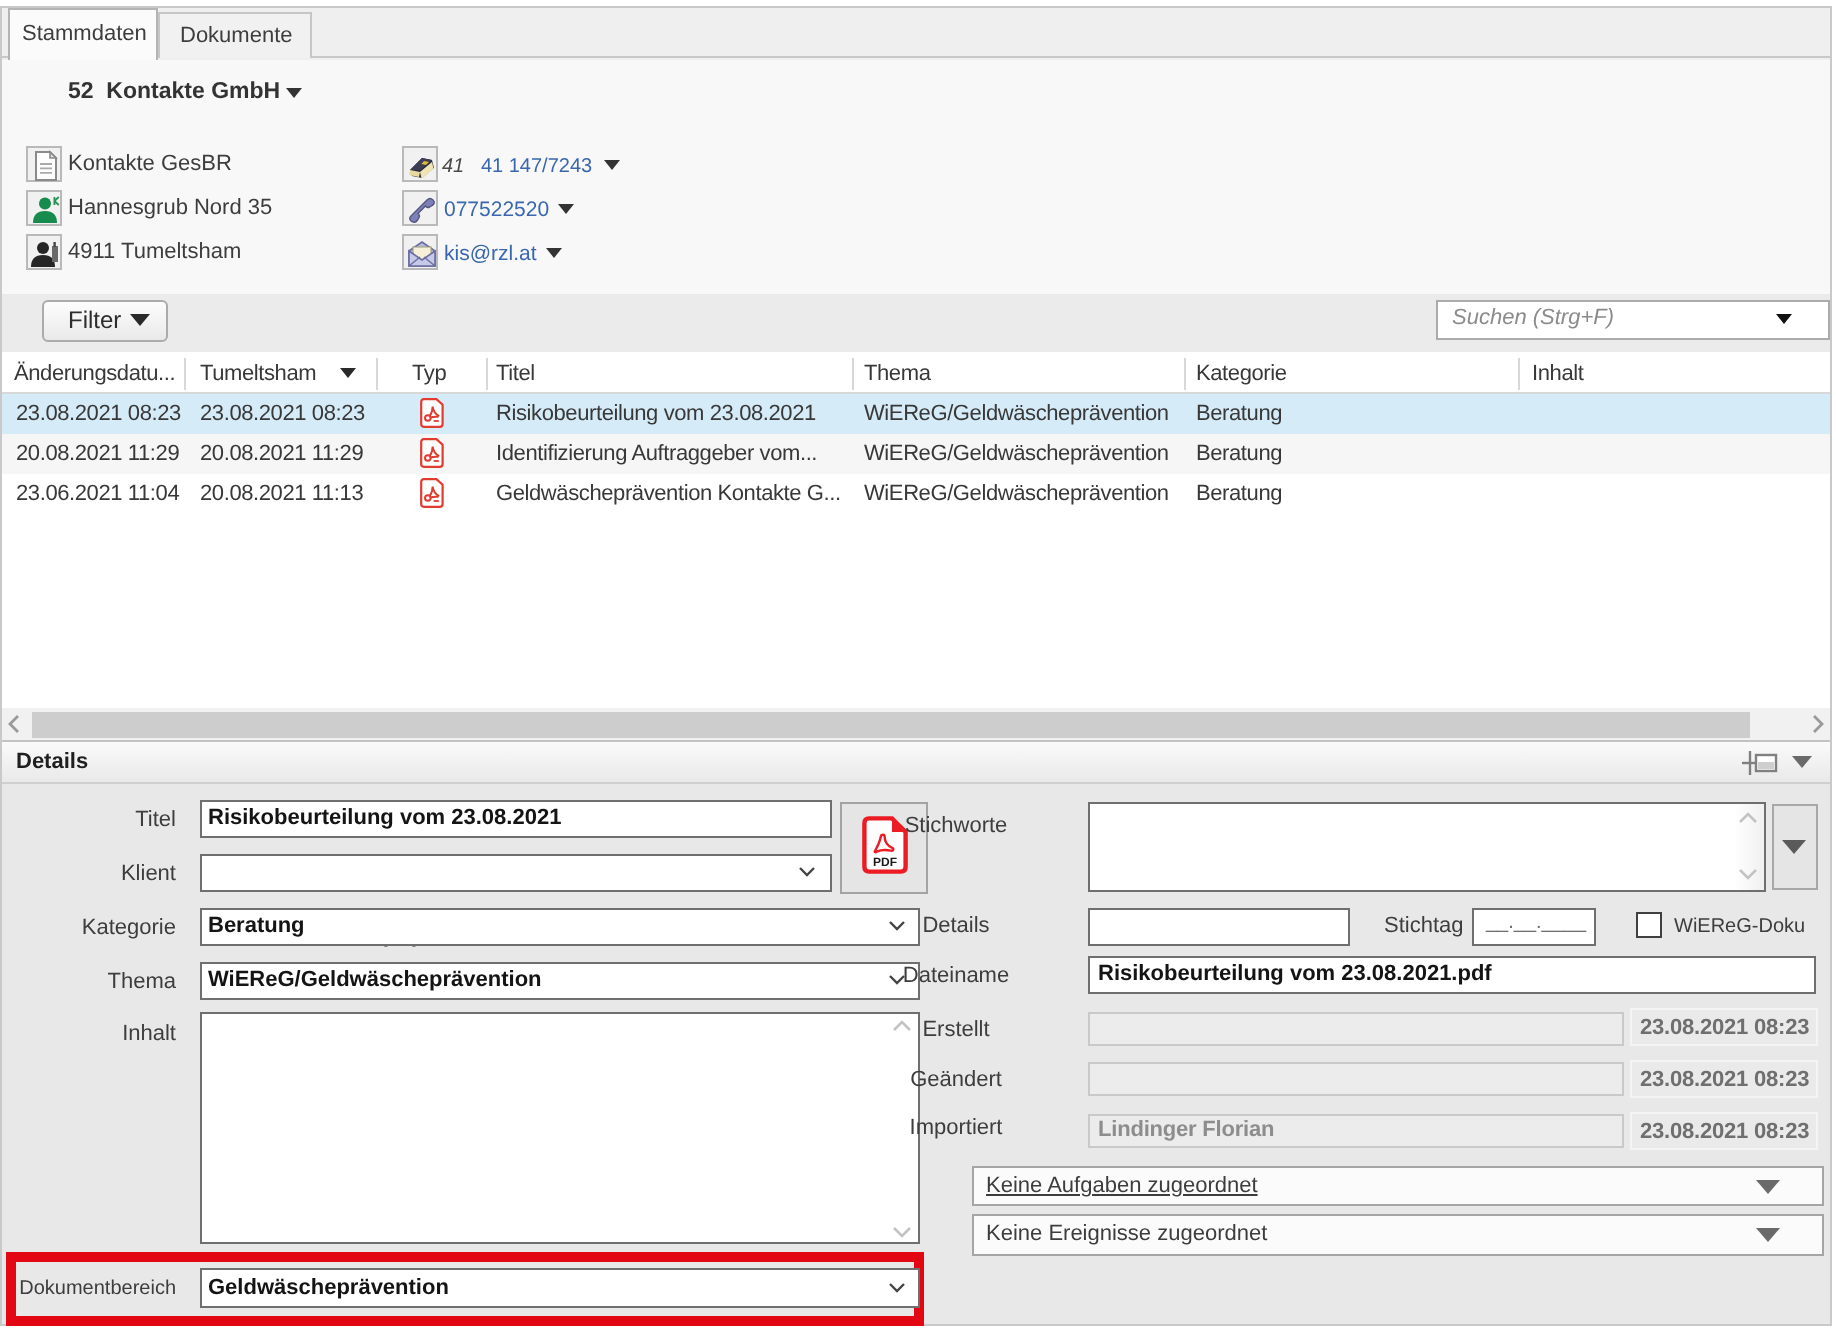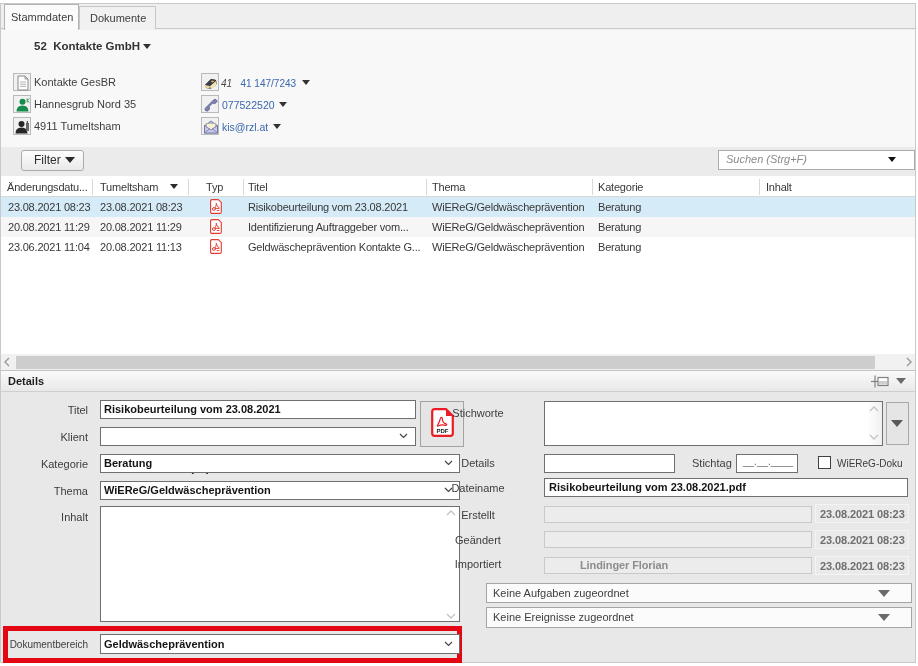--- a/index.html
+++ b/index.html
@@ -258,25 +258,25 @@
   <div class="datebox" style="left:815px;top:504px;"></div>
   <div class="datetxt" style="left:820px;top:508px;">23.08.2021 08:23</div>
 
   <div class="lblR" style="top:534px;">Geändert</div>
   <div class="dis" style="left:544px;top:531px;width:268px;height:17px;"></div>
   <div class="datebox" style="left:815px;top:530px;"></div>
   <div class="datetxt" style="left:820px;top:534px;">23.08.2021 08:23</div>
 
   <div class="lblR" style="top:558px;">Importiert</div>
   <div class="dis" style="left:544px;top:557px;width:268px;height:17px;"></div>
-  <div class="datetxt" style="left:580px;top:559px;color:#8d8d8d;">Lindinger Florian</div>
+  <div class="datetxt" style="left:549px;top:559px;color:#8d8d8d;">Lindinger Florian</div>
   <div class="datebox" style="left:815px;top:556px;"></div>
   <div class="datetxt" style="left:820px;top:560px;">23.08.2021 08:23</div>
 
   <div class="abs" style="left:486px;top:583px;width:426px;height:20px;background:#fbfbfb;border:1px solid #a5a5a5;"></div>
-  <div class="txt" style="left:493px;top:587px;">Keine Aufgaben zugeordnet</div>
+  <div class="txt" style="left:493px;top:587px;text-decoration:underline;">Keine Aufgaben zugeordnet</div>
   <div class="tri" style="left:878px;top:590px;border-left-width:6px;border-right-width:6px;border-top-width:7px;border-top-color:#6a6a6a;"></div>
 
   <div class="abs" style="left:486px;top:607px;width:426px;height:21px;background:#fbfbfb;border:1px solid #a5a5a5;"></div>
   <div class="txt" style="left:493px;top:611px;">Keine Ereignisse zugeordnet</div>
   <div class="tri" style="left:878px;top:614px;border-left-width:6px;border-right-width:6px;border-top-width:7px;border-top-color:#6a6a6a;"></div>
 
 </div>
 
 </body></html>

